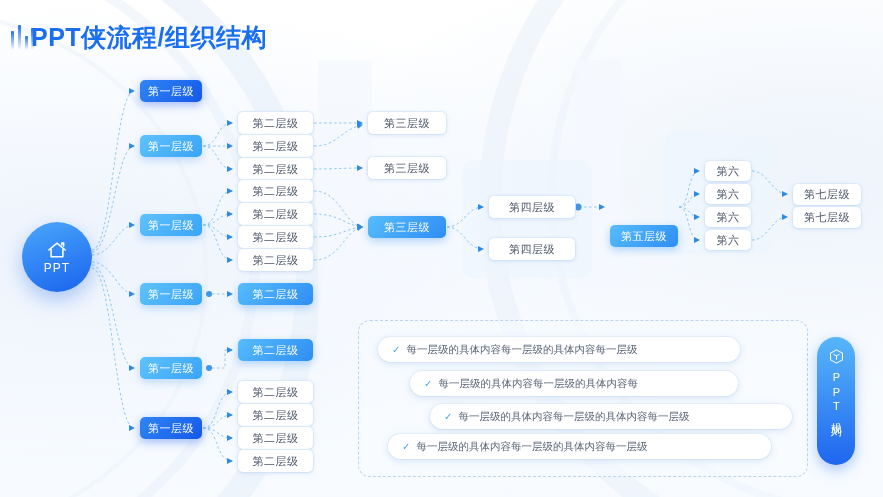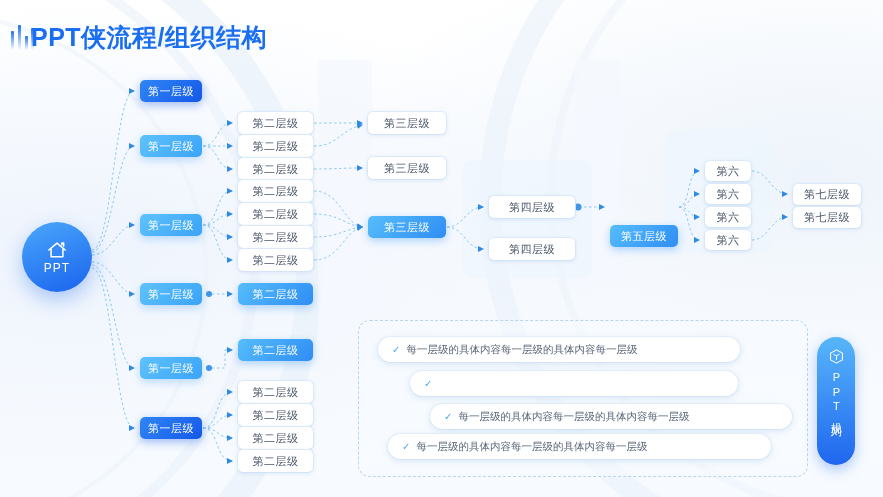--- a/index.html
+++ b/index.html
@@ -225,20 +225,21 @@
     </div>
 
   <div class="dashbox"></div>
   <div id="chips-layer">
       <div class="chip" style="left: 378px; top: 337px; width: 362px;">
         <span class="chk">✓</span>
         <span>每一层级的具体内容每一层级的具体内容每一层级</span>
       </div>
       <div class="chip" style="left: 410px; top: 371px; width: 328px;">
         <span class="chk">✓</span>
+        <span>每一层级的具体内容每一层级的具体内容每</span>
       </div>
       <div class="chip" style="left: 430px; top: 404px; width: 362px;">
         <span class="chk">✓</span>
         <span>每一层级的具体内容每一层级的具体内容每一层级</span>
       </div>
       <div class="chip" style="left: 388px; top: 434px; width: 383px;">
         <span class="chk">✓</span>
         <span>每一层级的具体内容每一层级的具体内容每一层级</span>
       </div>
     </div>

